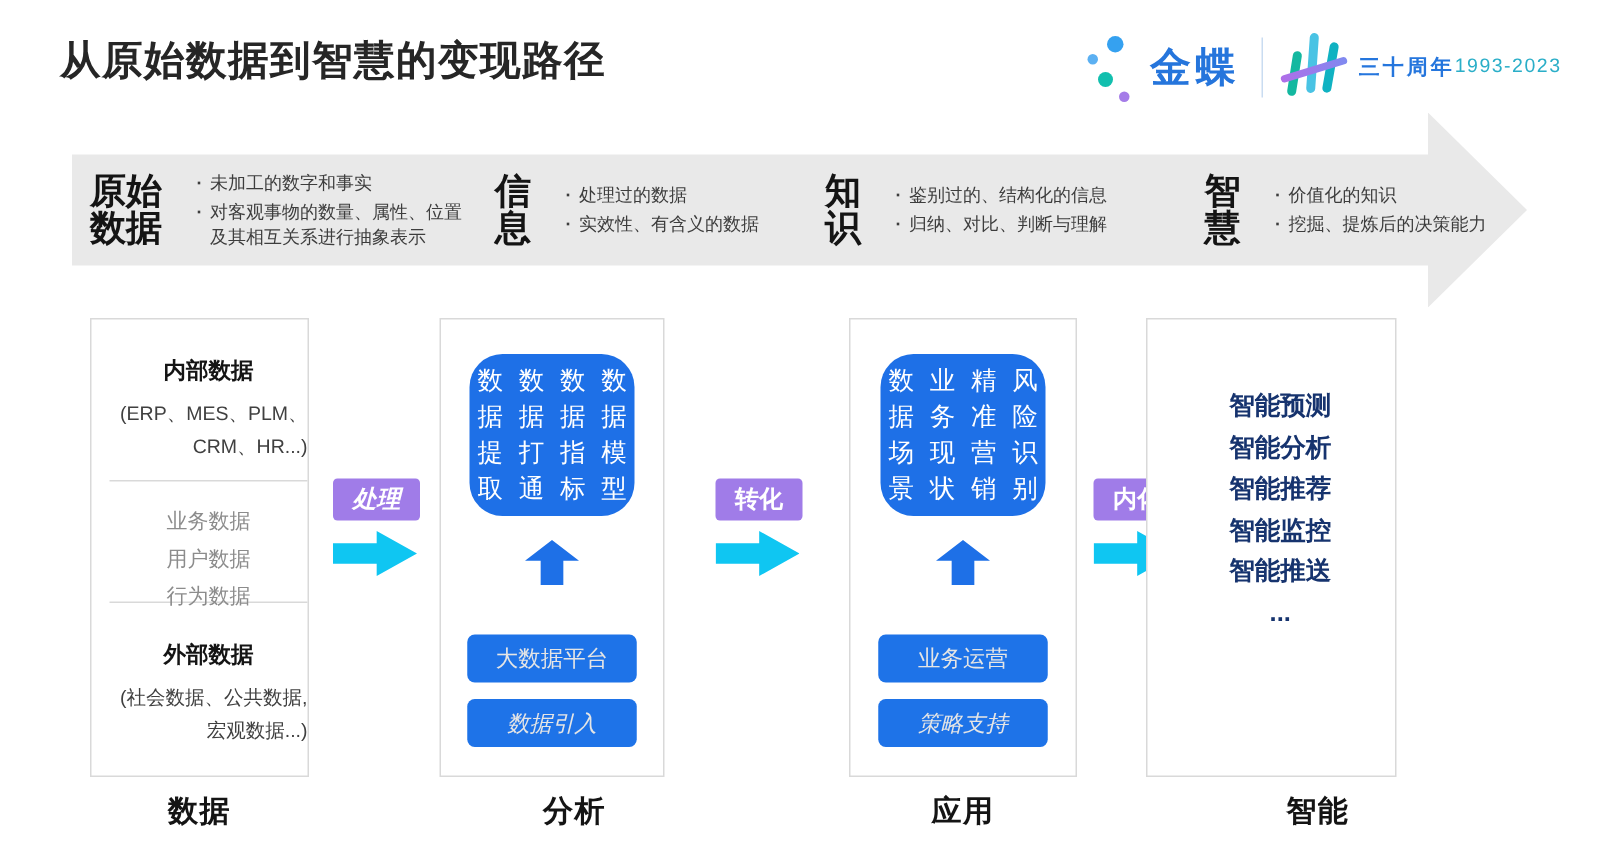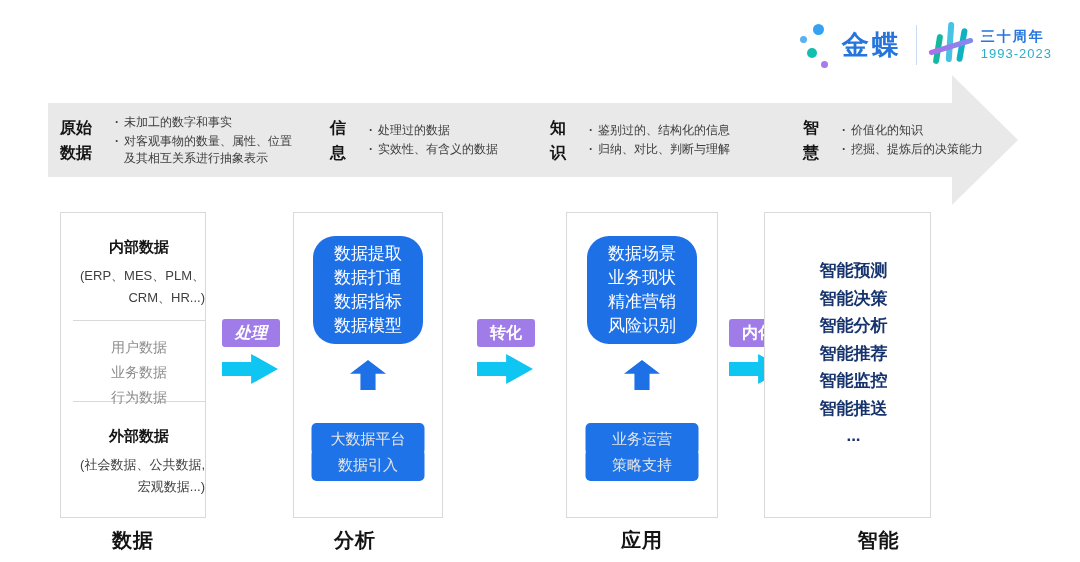--- a/index.html
+++ b/index.html
@@ -7,45 +7,45 @@
   .page {
     position: relative; width: 1080px; height: 562px;
     background: #ffffff; overflow: hidden;
     font-family: "Liberation Sans", sans-serif; color: #1a1a1a;
   }
   
   .page-title {
     position: absolute; left: 40px; top: 22px;
     font-size: 27px; font-weight: bold; letter-spacing: 1px; color: #262626;
   }
-  .logo { position: absolute; right: 28px; top: 18px; display: flex; align-items: center; }
+  .logo { position: absolute; right: 39px; top: 18px; display: flex; align-items: center; }
   .logo-dots { position: relative; width: 38px; height: 54px; }
   .logo-dots i { position: absolute; border-radius: 50%; display: block; }
   .dot-a { width: 11px; height: 11px; left: 15px; top: 6px;  background: #35a1f0; }
   .dot-b { width: 7px;  height: 7px;  left: 2px;  top: 18px; background: #5bb0f2; }
   .dot-c { width: 10px; height: 10px; left: 9px;  top: 30px; background: #12bfae; }
   .dot-d { width: 7px;  height: 7px;  left: 23px; top: 43px; background: #a57ce8; }
   .logo-brand { font-size: 27px; font-weight: bold; color: #2575dc; letter-spacing: 3px; margin: 0 14px 0 6px; }
   .logo-divider { width: 1px; height: 40px; background: #c9dcf1; margin-right: 14px; }
   .mark30 { position: relative; width: 42px; height: 54px; margin-right: 8px; }
   .mark30 i { position: absolute; display: block; border-radius: 4px; }
   .stroke-1 { width: 6px; height: 30px; left: 4px;  top: 16px; background: #14b8a0; transform: rotate(9deg); }
   .stroke-2 { width: 6px; height: 40px; left: 16px; top: 4px;  background: #49c3e4; transform: rotate(4deg); }
   .stroke-3 { width: 6px; height: 34px; left: 28px; top: 10px; background: #10b2c2; transform: rotate(10deg); }
   .stroke-slash { width: 46px; height: 5px; left: -3px; top: 26px; border-radius: 3px;
     background: linear-gradient(90deg, #b06ee8, #7f8af0); transform: rotate(-17deg); }
-  .anniv { display: flex; flex-direction: column; line-height: 1.25; }
+  .anniv { display: flex; flex-direction: row; line-height: 1.25; }
   .anniv-title { font-size: 14px; font-weight: bold; color: #2576dd; letter-spacing: 2px; }
   .anniv-years { font-size: 13px; color: #2aaec8; letter-spacing: 1px; }
   
   .banner-body { position: absolute; left: 48px; top: 103px; width: 905px; height: 74px; background: #e9e9e9; }
   .banner-head { position: absolute; left: 952px; top: 75px; width: 66px; height: 130px; background: #e9e9e9;
     clip-path: polygon(0 0, 100% 50%, 0 100%); }
   .stage { position: absolute; top: 103px; height: 74px; display: flex; align-items: center; }
-  .stage-title { font-size: 16px; font-weight: bold; color: #141414; line-height: 25px; white-space: nowrap; }
+  .stage-title { font-size: 24px; font-weight: bold; color: #141414; line-height: 25px; white-space: nowrap; }
   .stage-bullets { margin-left: 18px; }
   .bullet-row { display: flex; font-size: 12px; color: #3d3d3d; line-height: 17px; margin: 2px 0; }
   .bullet-dot { width: 14px; flex: 0 0 14px; text-align: center; font-weight: bold; color: #3d3d3d; }
   .s1 { left: 60px; }  .s1 .bullet-text { width: 176px; }
   .s2 { left: 330px; } .s2 .bullet-text { width: 170px; }
   .s3 { left: 550px; } .s3 .bullet-text { width: 175px; }
   .s4 { left: 803px; } .s4 .bullet-text { width: 160px; }
   
   .col { position: absolute; top: 212px; height: 306px; background: #ffffff; border: 1px solid #d9d9d9; padding-left: 12px; }
   .col-1 { left: 60px;  width: 146px; }
@@ -56,51 +56,52 @@
   .sec { text-align: center; }
   .sec-1 { padding-top: 25px; height: 108px; border-bottom: 1px solid #d9d9d9; }
   .sec-2 { padding-top: 14px; height: 81px; border-bottom: 1px solid #d9d9d9; }
   .sec-3 { padding-top: 25px; }
   .sec-head { font-size: 15px; font-weight: bold; color: #141414; margin-bottom: 8px; }
   .sec-sub { font-size: 13px; color: #404040; line-height: 22px; white-space: pre-line; text-align: right; }
   .sec-item { font-size: 14px; color: #8c8c8c; line-height: 25px; }
   
   .bigbox { position: absolute; left: 50%; transform: translateX(-50%); top: 23px; width: 110px; height: 108px;
     background: #1e70e7; border-radius: 22px; color: #ffffff; font-size: 17px; line-height: 24px;
-    display: flex; flex-direction: column; align-items: center; justify-content: center; text-align: center; }
+    display: flex; flex-direction: row; align-items: center; justify-content: center; text-align: center; }
   .up-arrow { position: absolute; left: 50%; transform: translateX(-50%); top: 147px; width: 36px; height: 30px;
     background: #1e70e7; clip-path: polygon(50% 0, 100% 46%, 71% 46%, 71% 100%, 29% 100%, 29% 46%, 0 46%); }
   .pill-btn { position: absolute; left: 50%; transform: translateX(-50%); width: 113px; height: 32px;
     background: #1e73e8; border-radius: 5px; color: #e5e5e5; font-size: 15px;
     display: flex; align-items: center; justify-content: center; }
   .pill-1 { top: 210px; }
-  .pill-2 { top: 236px; }
+  .pill-2 { top: 253px; font-style: italic; }
   
   .smart-list { padding-top: 44px; text-align: center; }
   .smart-item { font-size: 17px; font-weight: bold; color: #16336e; line-height: 27.5px; }
   
   .connector { position: absolute; top: 319px; width: 60px; }
   .conn-1 { left: 222px; font-style: italic; } .conn-2 { left: 477px; } .conn-3 { left: 729px; }
   .conn-label { width: 58px; height: 28px; background: #a07ce8; border-radius: 3px; color: #ffffff;
     font-size: 16px; font-weight: bold; display: flex; align-items: center; justify-content: center; }
   .right-arrow { margin-top: 7px; width: 56px; height: 30px; background: #0fc6f2;
     clip-path: polygon(0 27%, 52% 27%, 52% 0, 100% 50%, 52% 100%, 52% 73%, 0 73%); }
   
   .footer-label { position: absolute; top: 527px; text-align: center;
     font-size: 20px; font-weight: bold; color: #141414; letter-spacing: 1px; }
   .fl-1 { left: 60px;  width: 146px; }
-  .fl-2 { left: 280px; width: 150px; }
+  .fl-2 { left: 308px; width: 150px; }
   .fl-3 { left: 566px; width: 152px; }
   .fl-4 { left: 795px; width: 167px; }
 </style>
 </head>
 <body>
 
 <div class="page">
 
+  <div class="page-title">从原始数据到智慧的变现路径</div>
 
   <div class="logo">
     <div class="logo-dots">
       <i class="dot-a"></i>
         <i class="dot-b"></i>
         <i class="dot-c"></i>
         <i class="dot-d"></i>
     </div>
     <div class="logo-brand">金蝶</div>
     <div class="logo-divider"></div>
@@ -187,22 +188,22 @@
     </div>
   </div>
 
   <div class="col col-1">
     <div class="sec sec-1">
       <div class="sec-head">内部数据</div>
       <div class="sec-sub">(ERP、MES、PLM、
 CRM、HR...)</div>
     </div>
     <div class="sec sec-2">
+      <div class="sec-item">业务数据</div>
       <div class="sec-item">用户数据</div>
-      <div class="sec-item">业务数据</div>
       <div class="sec-item">行为数据</div>
     </div>
     <div class="sec sec-3">
       <div class="sec-head">外部数据</div>
       <div class="sec-sub">(社会数据、公共数据,
 宏观数据...)</div>
     </div>
   </div>
 
   <div class="connector conn-1">
@@ -240,21 +241,20 @@
   </div>
 
   <div class="connector conn-3">
     <div class="conn-label">内化</div>
     <div class="right-arrow"></div>
   </div>
 
   <div class="col col-4">
     <div class="smart-list">
       <div class="smart-item">智能预测</div>
-      <div class="smart-item">智能决策</div>
       <div class="smart-item">智能分析</div>
       <div class="smart-item">智能推荐</div>
       <div class="smart-item">智能监控</div>
       <div class="smart-item">智能推送</div>
       <div class="smart-item">...</div>
     </div>
   </div>
 
   <div class="footer-label fl-1">数据</div>
   <div class="footer-label fl-2">分析</div>

